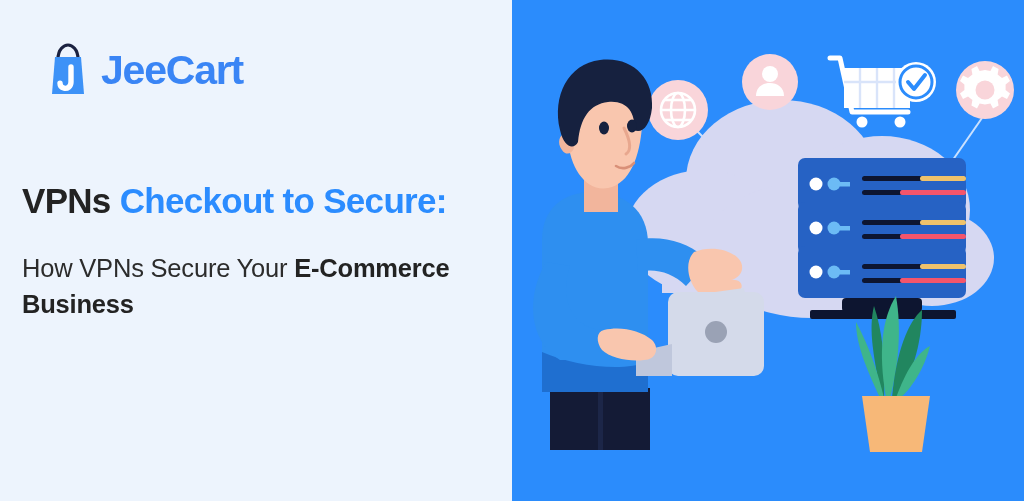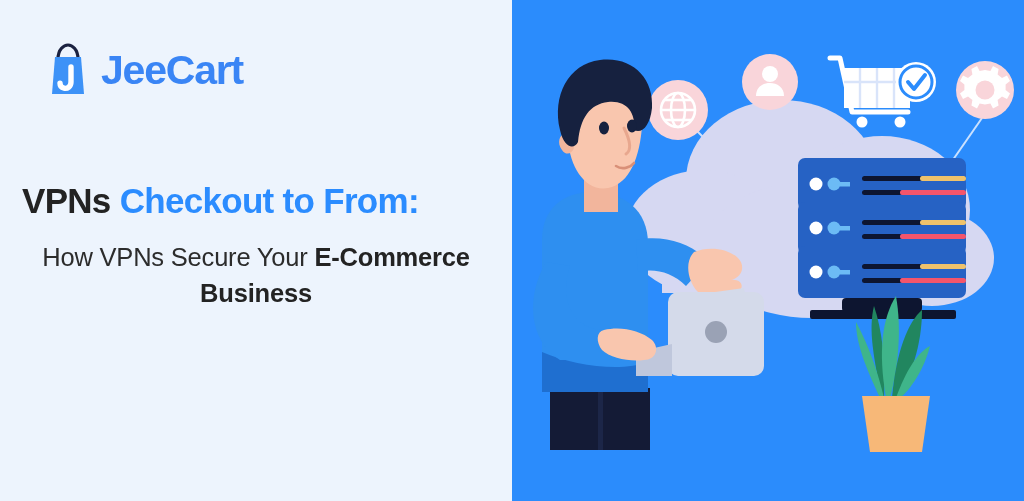--- a/index.html
+++ b/index.html
@@ -48,26 +48,25 @@
   .headline-1 {
     font-size:35px;
     font-weight:700;
     letter-spacing:-0.7px;
     color:#232323;
     line-height:1.32;
     white-space:nowrap;
   }
   .headline-1 .hl-accent { color:#2B8CFF; }
   .headline-2 {
-    margin-top:15px;
+    margin-top:26px;
     font-size:25.5px;
     font-weight:400;
     color:#2C2C2C;
     line-height:1.42;
-    text-align:center;
     letter-spacing:-0.2px;
   }
   .headline-2 .hl-strong { font-weight:700; color:#232323; }
 
   
   .right-panel {
     position:relative;
     width:512px; height:501px;
     background:#2B8CFC;
     flex:0 0 512px;
@@ -88,21 +87,21 @@
           <path d="M14 18 C14 8, 20 4, 24 4 C28 4, 34 8, 34 18" fill="none" stroke="#1B2240" stroke-width="3.2" stroke-linecap="round"></path>
           <path d="M11 16 H37 L40 53 H8 Z" fill="#3D92F7" rx="2"></path>
           <path d="M27 26 V41 C27 45.5, 23.5 48, 20 47.2 C17.5 46.6, 16 44.6, 16 42.2" fill="none" stroke="#FFFFFF" stroke-width="5.4" stroke-linecap="round"></path>
         </svg>
       </span>
       <span class="logo-word">JeeCart</span>
     </div>
 
     <div class="headline-block">
       <div class="headline-1">
-        <span>VPNs </span><span class="hl-accent">Checkout to From:</span>
+        <span>VPNs </span><span class="hl-accent">Checkout to Secure:</span>
       </div>
       <div class="headline-2">
         <span>How VPNs Secure Your </span><span class="hl-strong">E-Commerce</span>
         <span class="hl-strong">Business</span>
       </div>
     </div>
 
   </div>
 
   <div class="right-panel">

